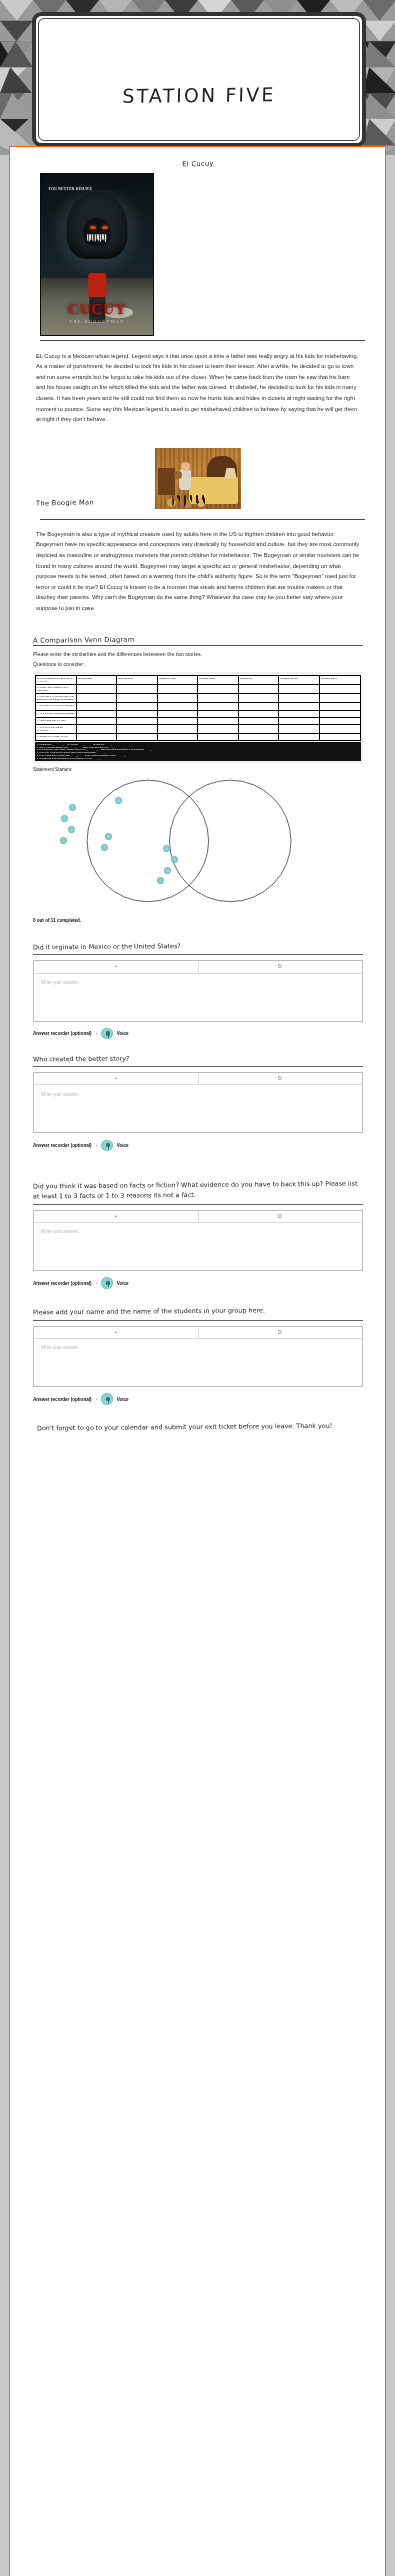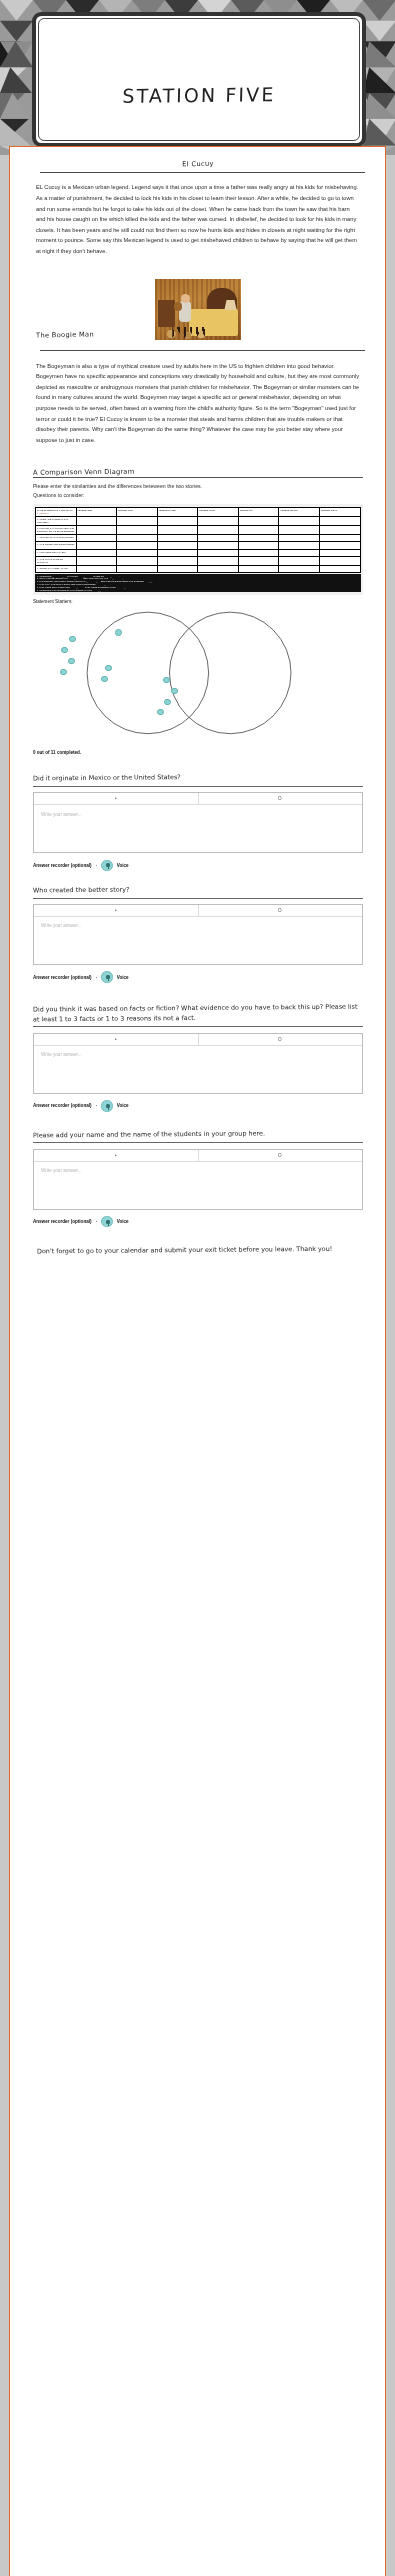--- a/index.html
+++ b/index.html
@@ -396,20 +396,35 @@
       <div class="hero-title">STATION FIVE</div>
     </div>
   </div>
 
   <div class="sheet">
     <div class="inner">
 
       <div class="legend-block">
         <div class="legend-label center">El Cucuy</div>
 
+        <div class="poster">
+          <div class="glow"></div>
+          <div class="ground"></div>
+          <div class="puddle"></div>
+          <div class="hood"></div>
+          <div class="face"></div>
+          <div class="eye l"></div>
+          <div class="eye r"></div>
+          <div class="teeth"></div>
+          <div class="kid-legs"></div>
+          <div class="kid-body"></div>
+          <div class="behave">YOU BETTER BEHAVE</div>
+          <div class="title-red">CUCUY</div>
+          <div class="title-sub">THE BOOGEYMAN</div>
+        </div>
 
         <div class="divider short"></div>
 
         <div class="body-text">  EL Cucuy is a Mexican urban legend. Legend says it that once upon a time a father was really angry at his kids for misbehaving. As a matter of punishment, he decided to lock his kids in his closet to learn their lesson. After a while, he decided to go to town and run some errands but he forgot to take his kids out of the closet. When he came back from the town he saw that his barn and his house caught on fire which killed the kids and the father was cursed. In disbelief, he decided to look for his kids in many closets. It has been years and he still could not find them so now he hunts kids and hides in closets at night waiting for the right moment to pounce.  Some say this Mexican legend is used to get misbehaved children to behave by saying that he will get them at night if they don't behave.</div>
       </div>
 
       <div class="legend-block" style="padding-top:19.6px;">
         <div style="position:relative; height:70px;">
           <div class="legend-label" style="position:absolute; left:7.2px; bottom:7.2px;">The Boogie Man</div>
           <div class="boogie-img" style="position:absolute; left:50%; transform:translateX(-50%); top:3.1px;">
@@ -591,21 +606,21 @@
           <div class="ta">Write your answer...</div>
         </div>
         <div class="recorder-row">
           <span class="lbl">Answer recorder (optional)</span>
           <span class="dash">-</span>
           <span class="mic"></span>
           <span class="voice-lbl">Voice</span>
         </div>
       </div>
 
-      <div class="qblock" style="margin-top:20px;">
+      <div class="qblock" style="margin-top:29px;">
         <div class="qtitle">Did you think it was based on facts or fiction? What evidence do you have to back this up? Please list at least 1 to 3 facts or 1 to 3 reasons its not a fact.</div>
         <div class="qrule"></div>
         <div class="ansbox">
           <div class="toolbar">
             <div class="tb">•</div>
             <div class="sep"></div>
             <div class="tb">O</div>
           </div>
           <div class="ta">Write your answer...</div>
         </div>

